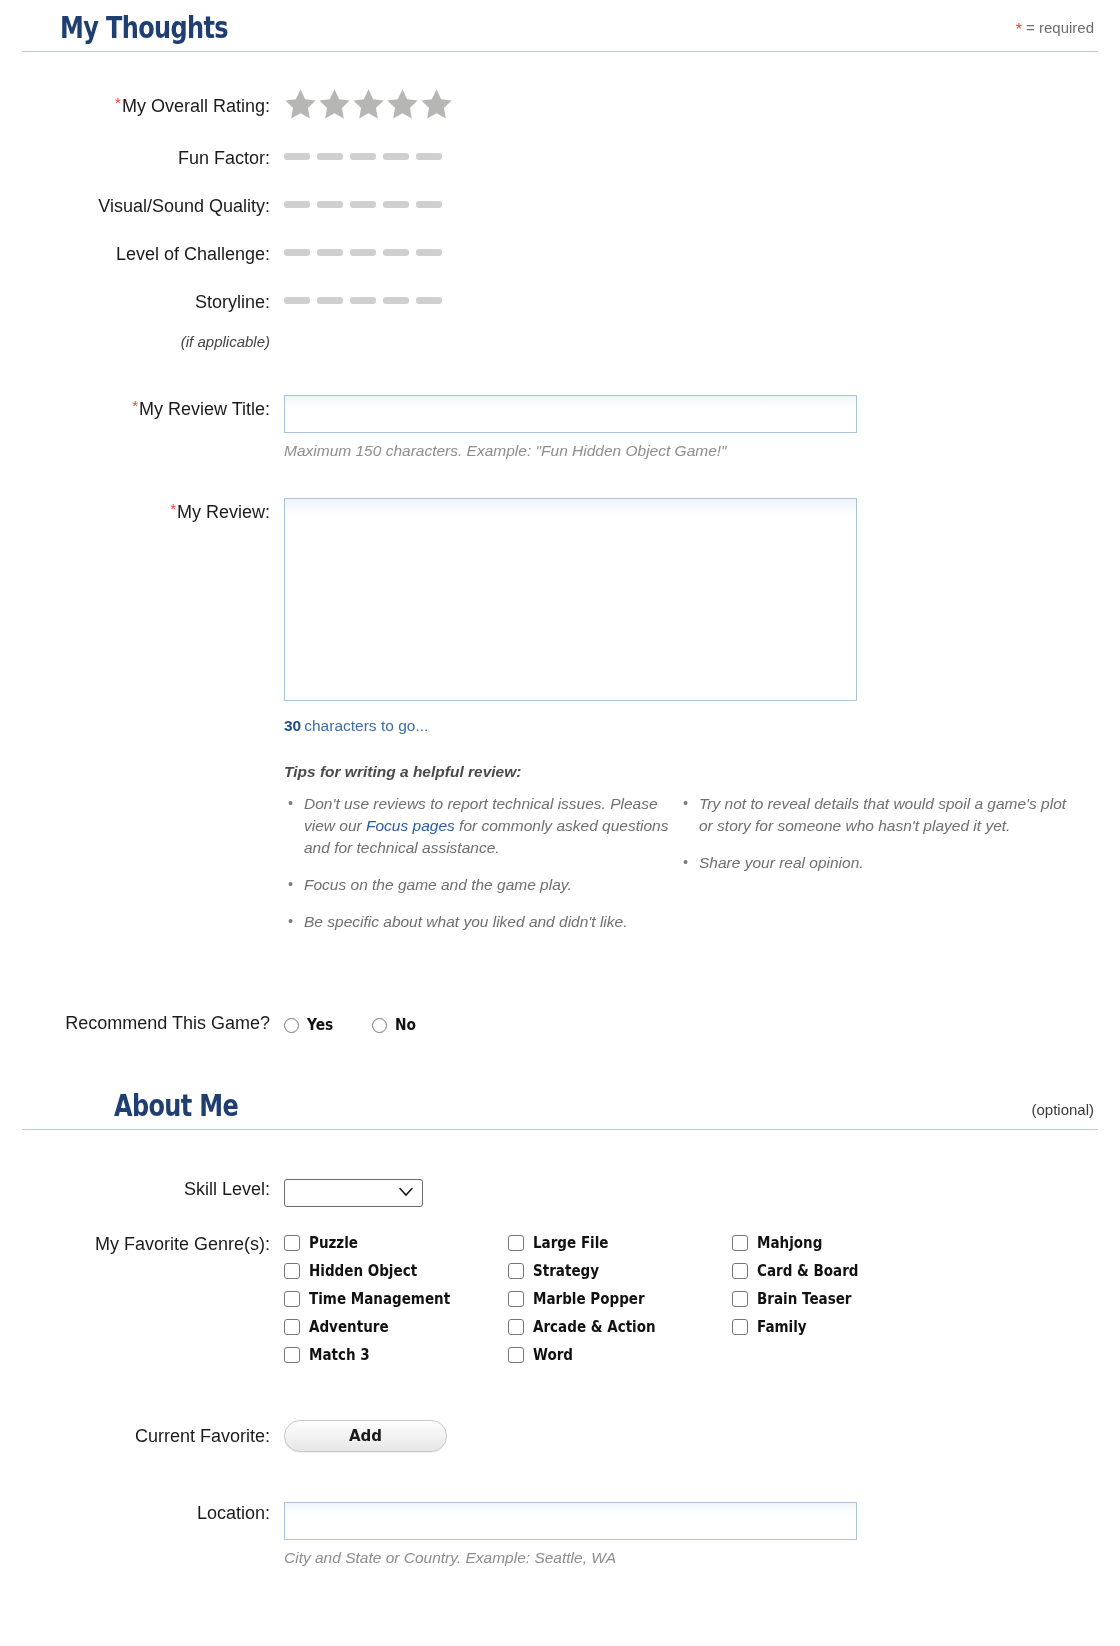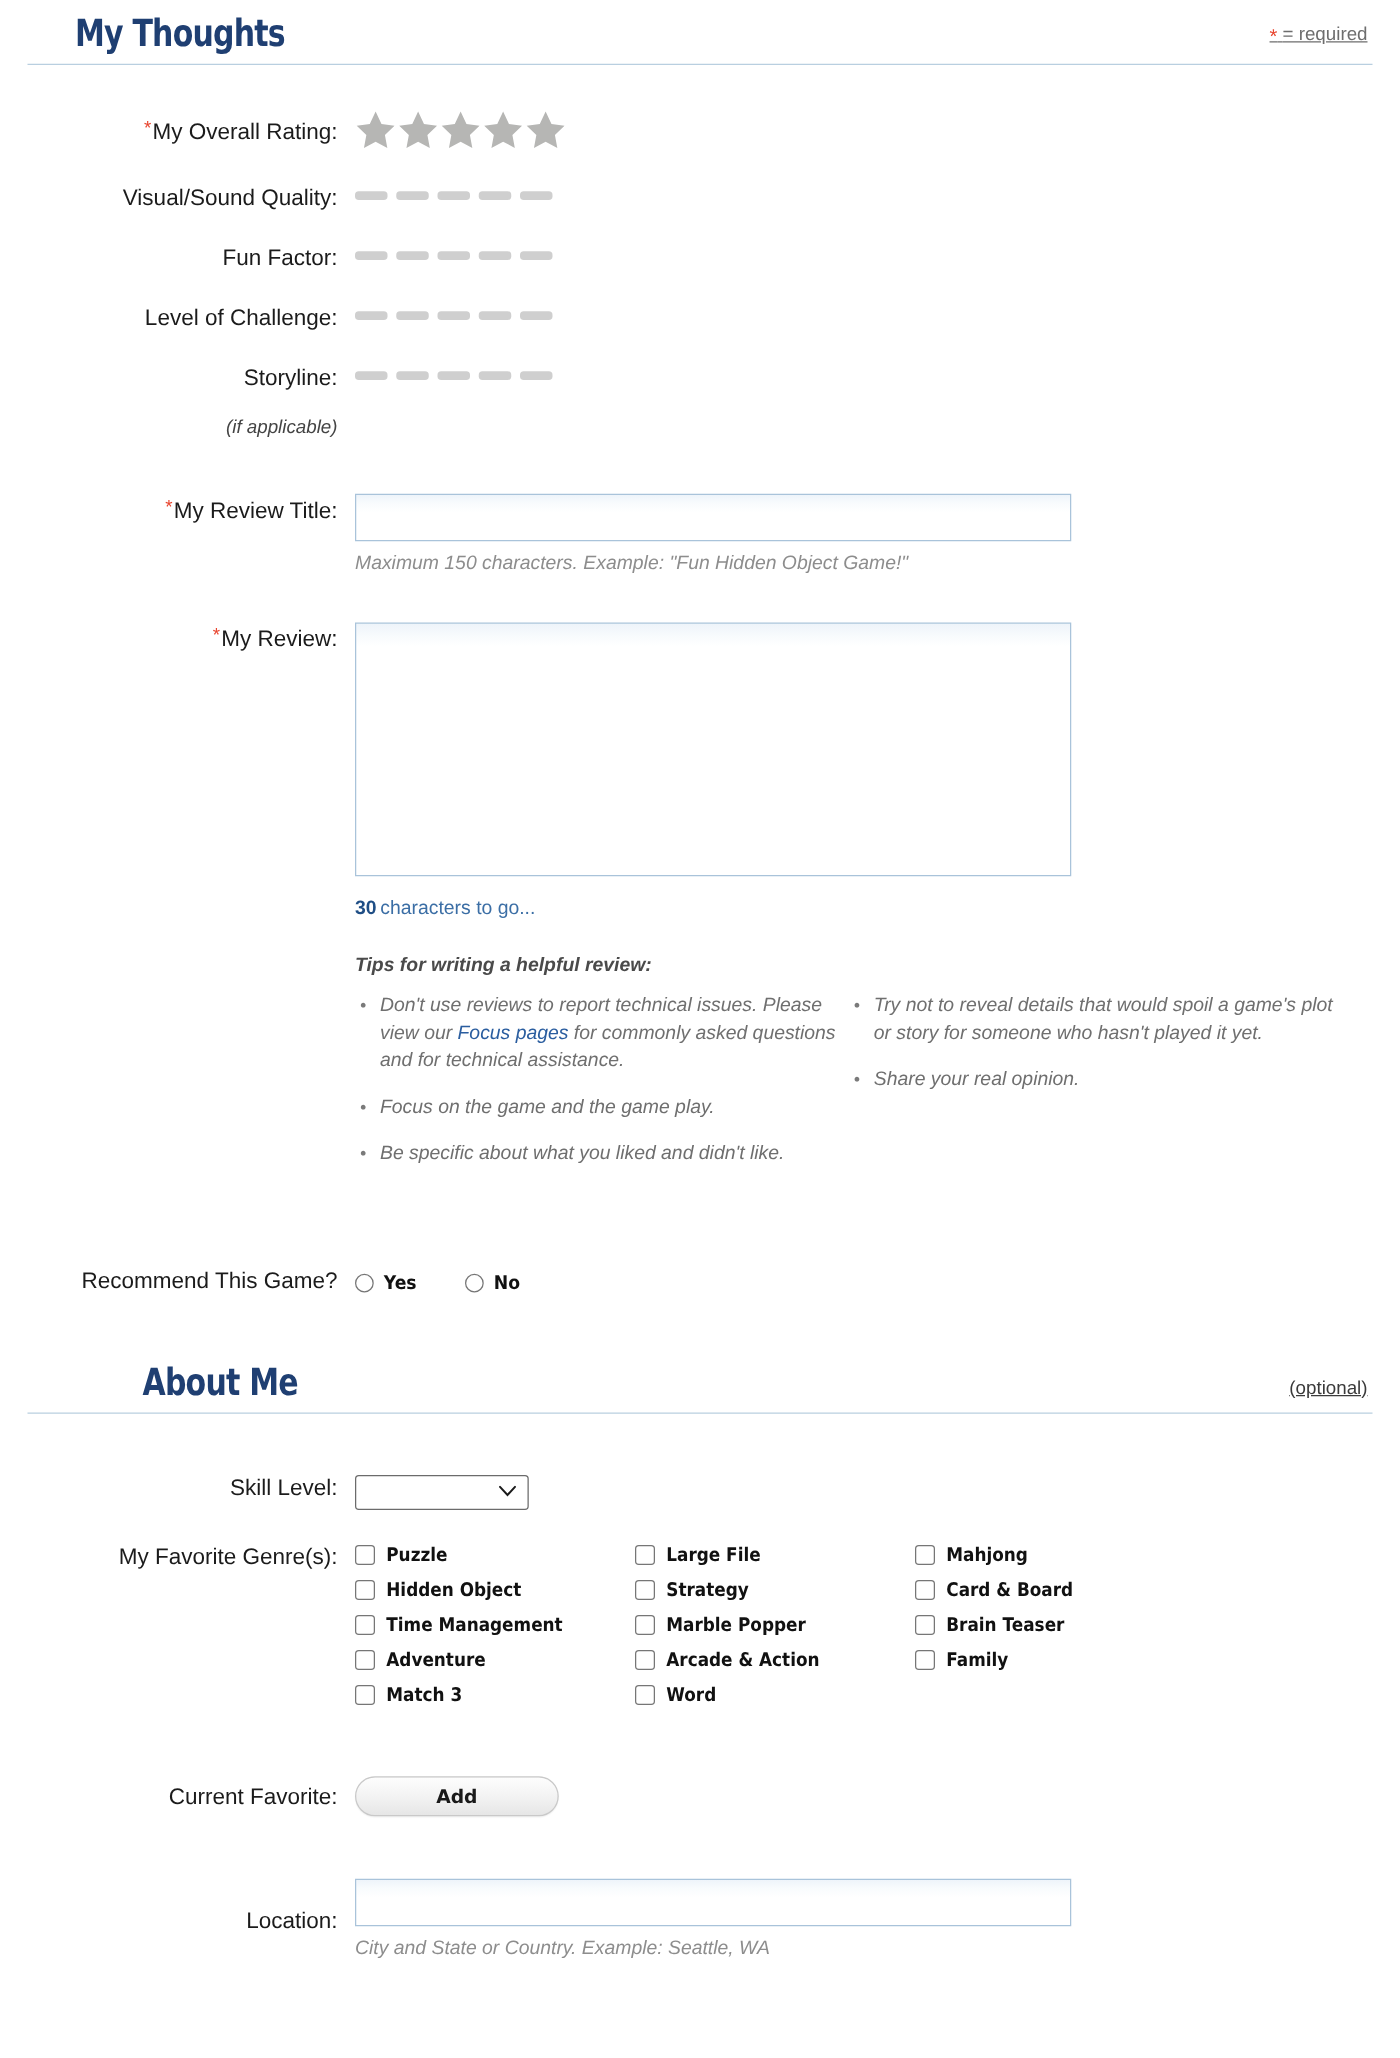--- a/index.html
+++ b/index.html
@@ -35,21 +35,20 @@
     transform-origin: left bottom;
     white-space: nowrap;
   }
   .section-note {
     position: absolute;
     right: 4px;
     bottom: 12px;
     font-size: 15px;
     color: #6d6d6d;
     white-space: nowrap;
-    text-decoration: underline;
   }
   .section-note .req-star {
     color: #e8442e;
     font-size: 16px;
     vertical-align: -2px;
   }
   .about-head { margin-top: 44px; }
   .about-head .section-title { left: 92px; }
   .about-head .section-note { color: #3a3a3a; font-size: 15px; bottom: 11px; }
 
@@ -257,21 +256,21 @@
     font-weight: bold;
     font-size: 15px;
     color: #1a1a1a;
     cursor: pointer;
     box-shadow: 0 1px 1px rgba(0,0,0,0.06);
   }
 
   .mt-skill { margin-top: 48px; justify-content: space-between; }
   .mt-genres { margin-top: 26px; }
   .mt-fav { margin-top: 56px; align-items: center; }
-  .mt-loc { margin-top: 50px; align-items: center; }
+  .mt-loc { margin-top: 50px; }
   .row-rating { margin-top: 40px; }
   .row-dash { margin-top: 26px; }
   .row-title { margin-top: 42px; }
   .row-review { margin-top: 38px; }
 </style>
 </head>
 <body>
 
 <div class="page">
 
@@ -303,33 +302,33 @@
           </svg>
           <svg viewBox="0 0 24 24" class="star">
             <path d="M12 .9l3.4 7.2 7.6 1-5.6 5.4 1.4 7.6L12 18.4 5.2 22.1l1.4-7.6L1 9.1l7.6-1z"></path>
           </svg>
         </div>
     </div>
   </div>
 
   <div id="dash-rows">
       <div class="row row-dash">
-        <div class="lbl">Visual/Sound Quality:</div>
+        <div class="lbl">Fun Factor:</div>
         <div class="field">
           <div class="dashes">
             <span class="dash"></span>
             <span class="dash"></span>
             <span class="dash"></span>
             <span class="dash"></span>
             <span class="dash"></span>
           </div>
         </div>
       </div>
       <div class="row row-dash">
-        <div class="lbl">Fun Factor:</div>
+        <div class="lbl">Visual/Sound Quality:</div>
         <div class="field">
           <div class="dashes">
             <span class="dash"></span>
             <span class="dash"></span>
             <span class="dash"></span>
             <span class="dash"></span>
             <span class="dash"></span>
           </div>
         </div>
       </div>

